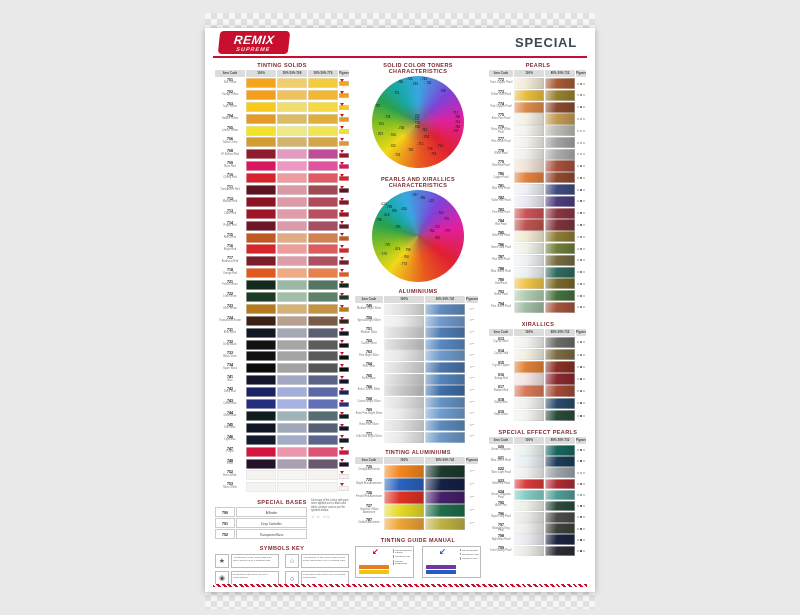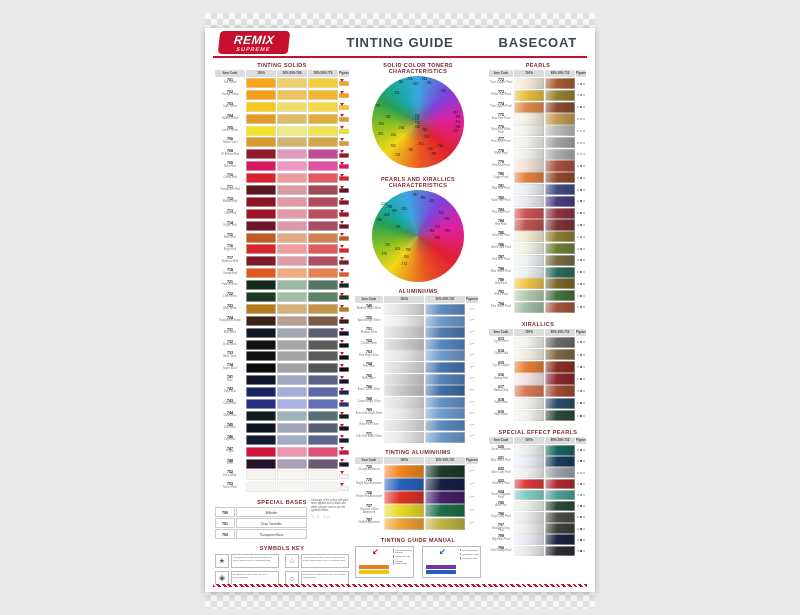--- a/index.html
+++ b/index.html
@@ -102,22 +102,21 @@
 <body>
 
 <div class="stage">
   <div class="poster">
     <div class="sheet">
 
       <div class="logo">
         <span class="l1">REMIX</span>
         <span class="l2">SUPREME</span>
       </div>
-      <div class="main-title">TINTING GUIDE</div>
-      <div class="sub-title">BASECOAT</div>
+      <div class="sub-title">SPECIAL</div>
       <div class="redline"></div>
 
       <div class="col col-left">
         <div class="sec solids">
           <div class="sec-title">TINTING SOLIDS</div>
           <div class="thead" id="solids-head">
               <span class="hc">Item Code</span>
               <span class="hc">100%</span>
               <span class="hc">50% 50% 769</span>
               <span class="hc">50% 50% 776</span>

